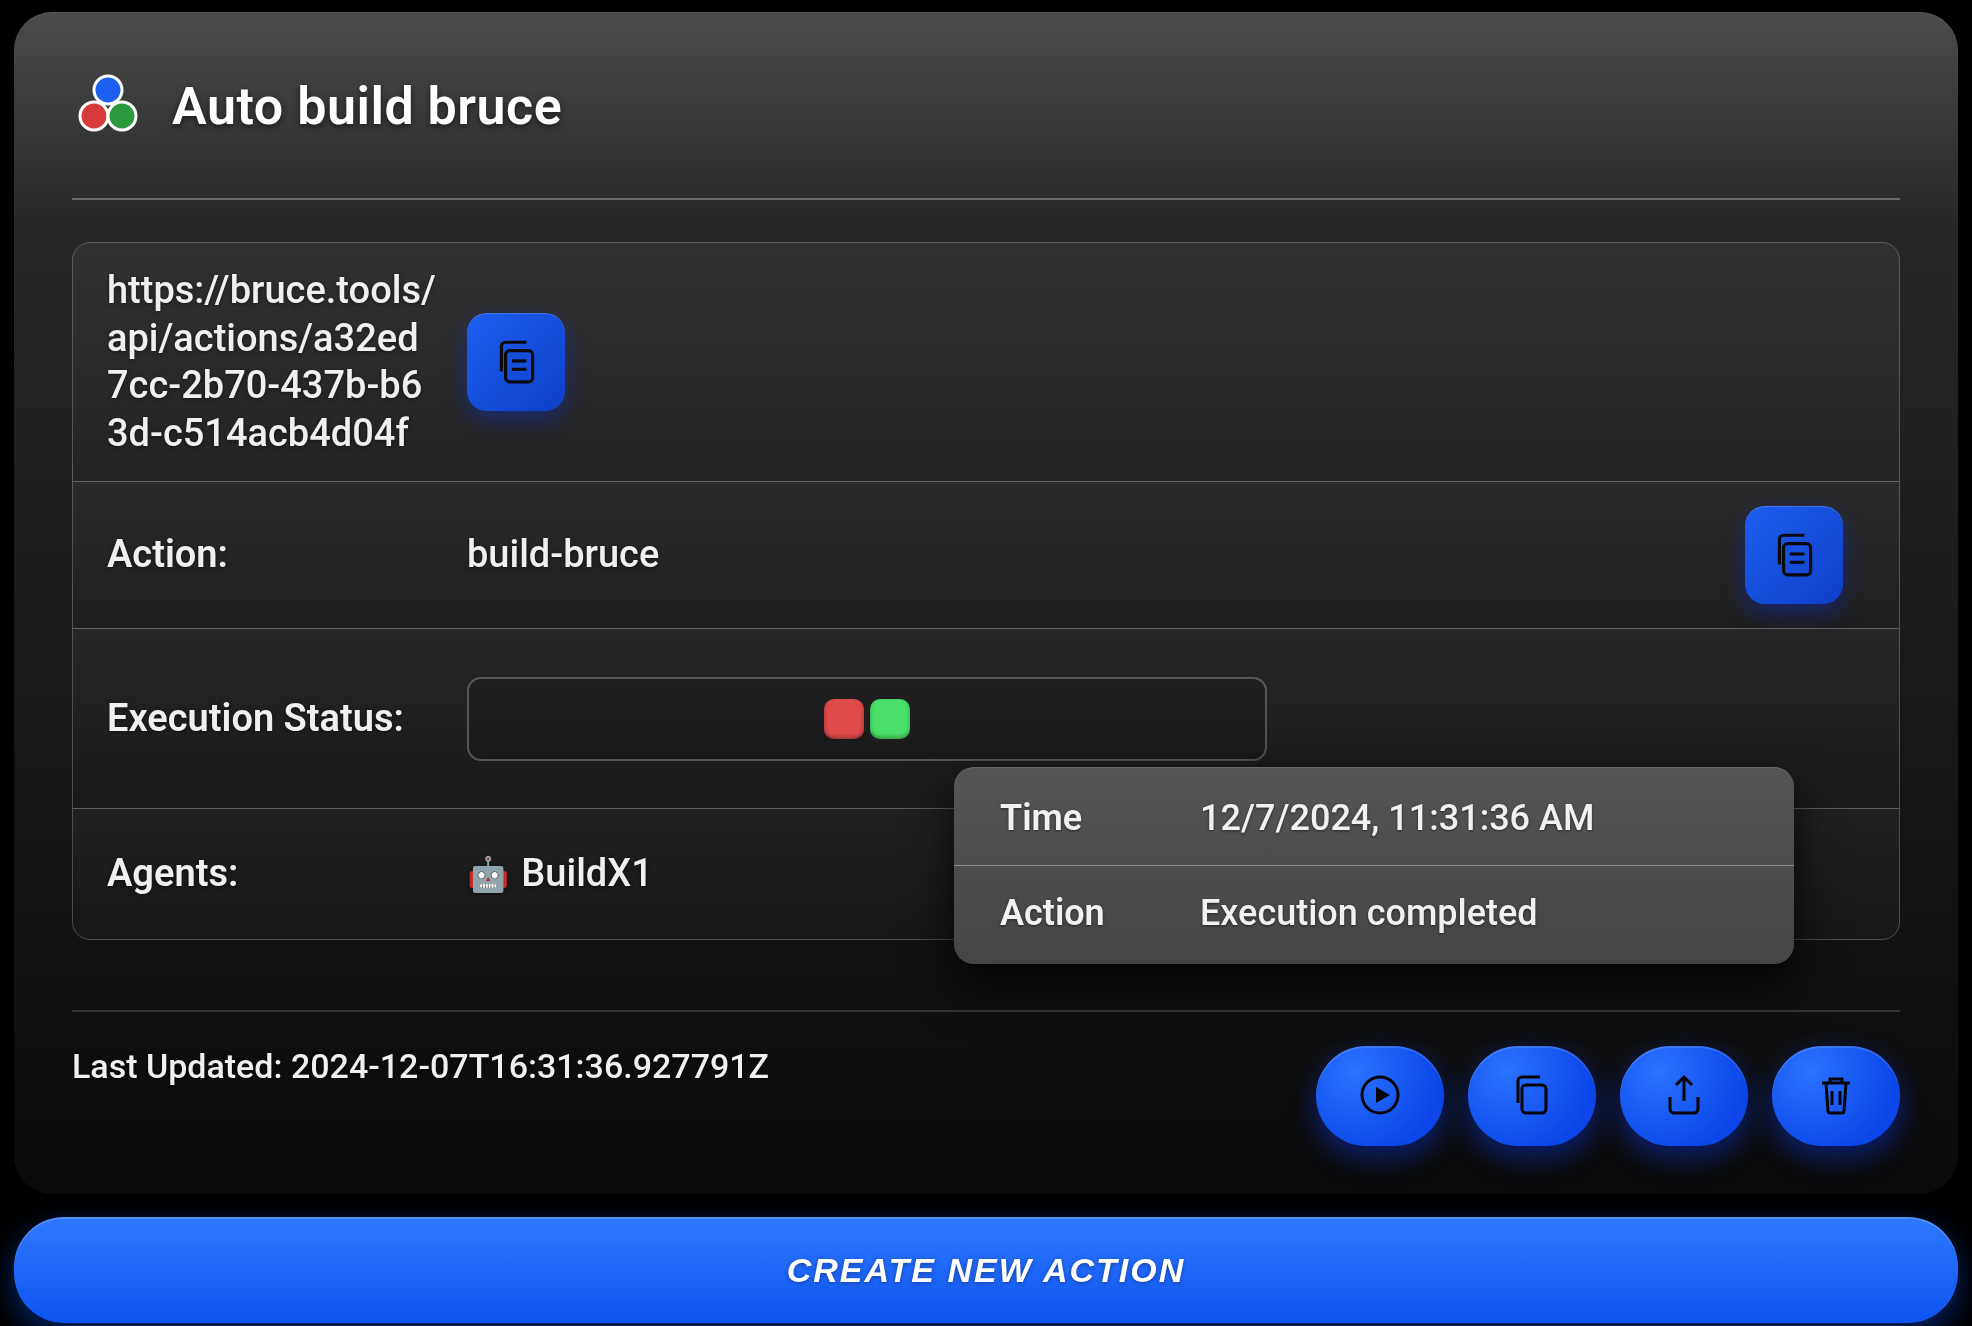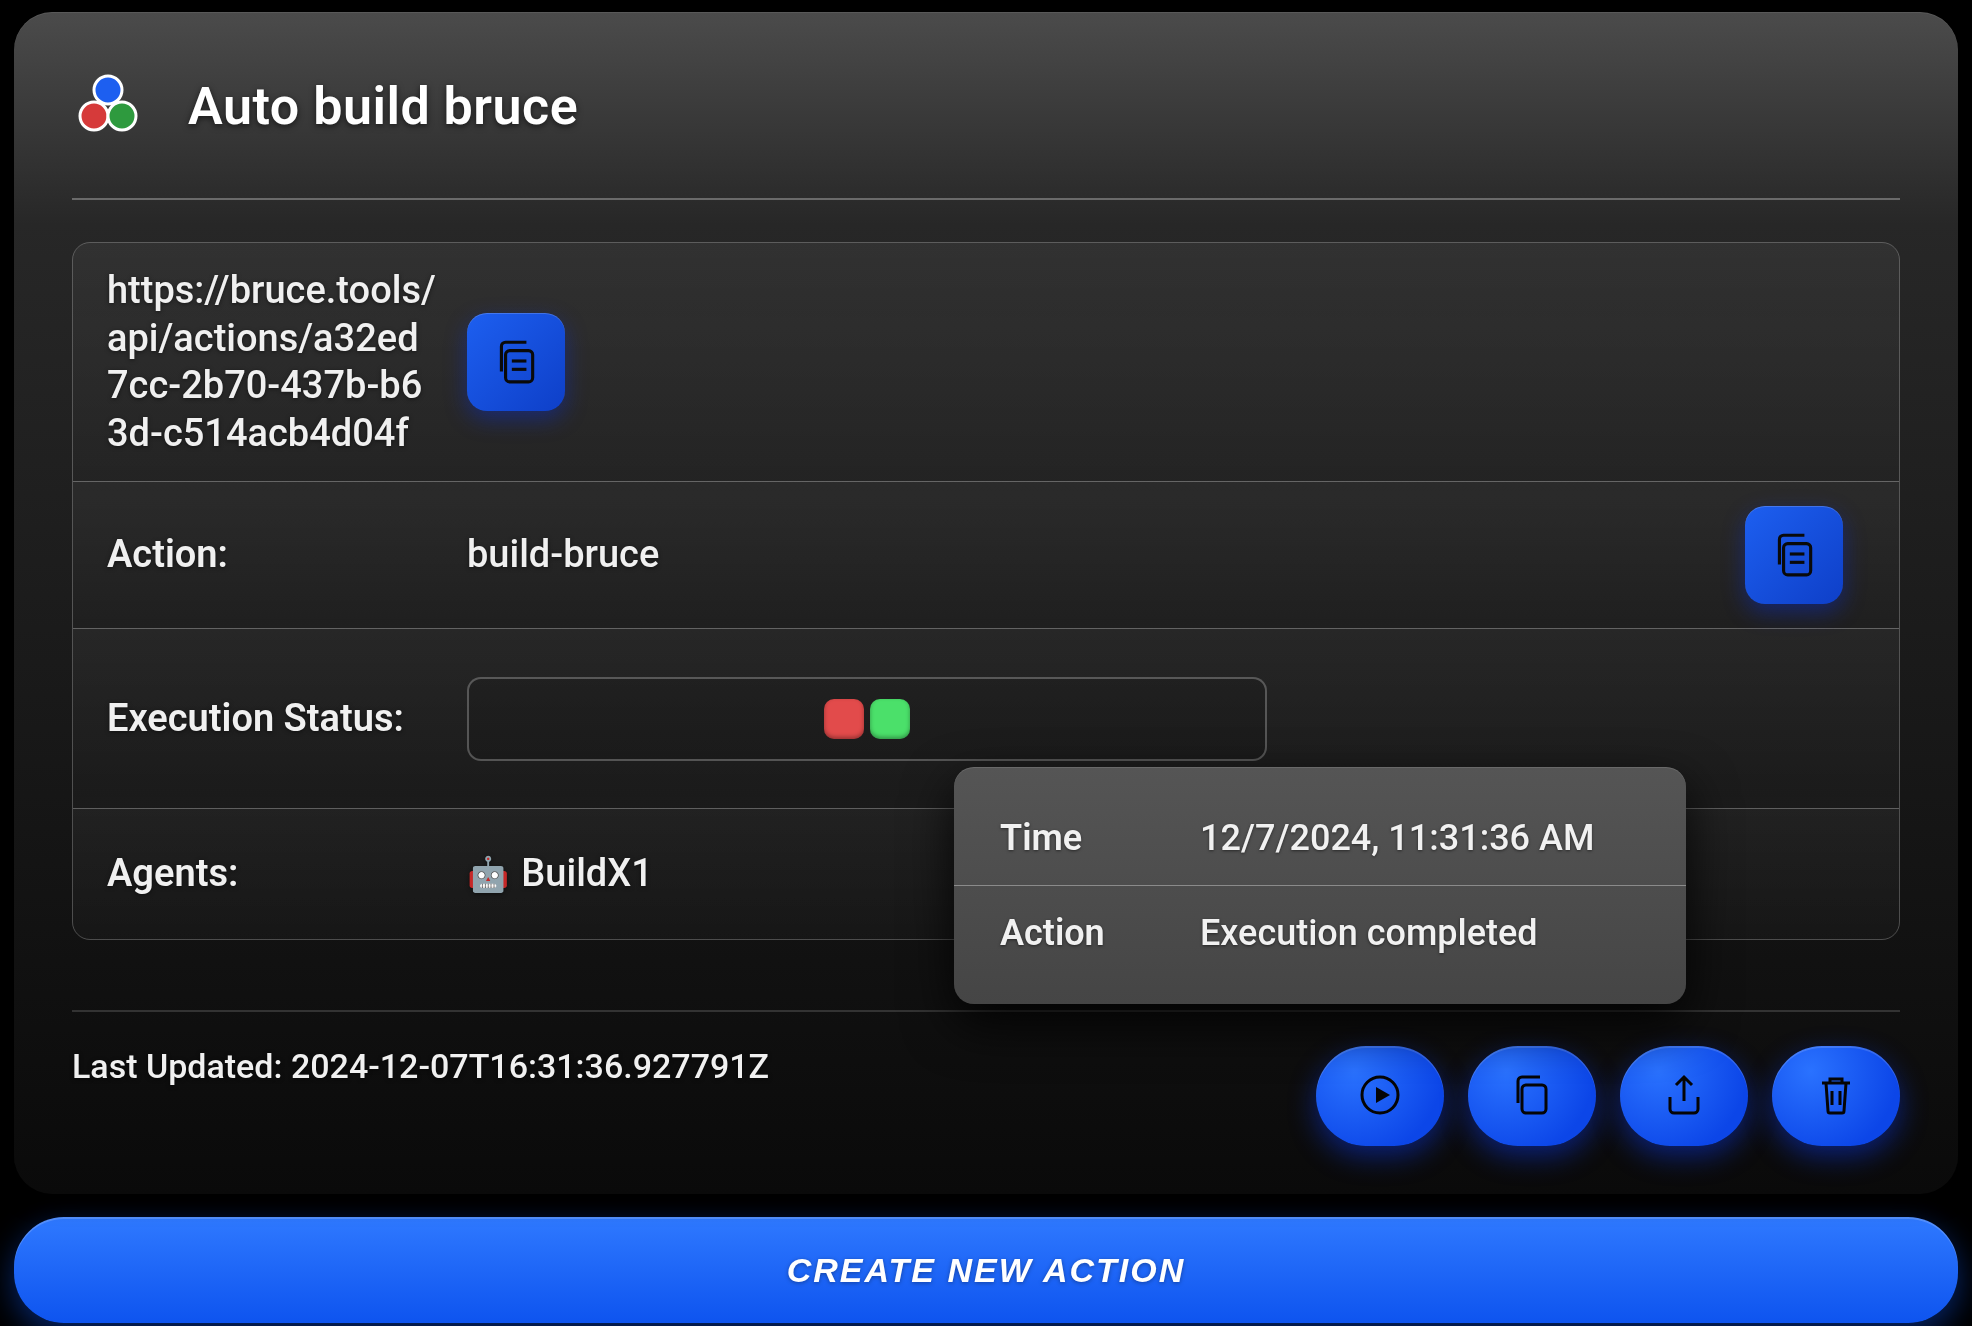--- a/index.html
+++ b/index.html
@@ -19,21 +19,21 @@
     width: 100%;
     border-radius: 38px;
     padding: 58px 58px 48px 58px;
     background: linear-gradient(to bottom, #4b4b4b 0%, #272727 18%, #1a1a1a 55%, #0a0a0a 100%);
     position: relative;
     box-shadow: 0 6px 22px rgba(0,0,0,.7), inset 0 1px 0 rgba(255,255,255,.08);
   }
   .card-header {
     display: flex;
     align-items: center;
-    gap: 44px;
+    gap: 28px;
     padding-bottom: 56px;
     border-bottom: 2px solid #6a6a6a;
     margin-bottom: 42px;
   }
   .card-header h1 {
     font-size: 52px;
     font-weight: 600;
     letter-spacing: .5px;
     text-shadow: 0 2px 6px rgba(0,0,0,.6);
   }
@@ -99,25 +99,25 @@
   .pill { width: 40px; height: 40px; border-radius: 10px; }
   .pill.red   { background: #e24b4b; box-shadow: inset 0 -2px 4px rgba(0,0,0,.35); }
   .pill.green { background: #4be06a; box-shadow: inset 0 -2px 4px rgba(0,0,0,.35); }
   
   .agent { display: flex; align-items: center; gap: 12px; font-size: 38px; font-weight: 500; }
   .agent .emoji { font-size: 34px; }
   
   .popover {
     position: absolute;
     left: 940px; top: 755px;
-    width: 732px;
+    width: 840px;
     background: linear-gradient(to bottom, #555 0%, #454545 100%);
     border-radius: 20px;
     box-shadow: 0 20px 50px rgba(0,0,0,.85), inset 0 1px 0 rgba(255,255,255,.12);
-    padding: 24px 0;
+    padding: 4px 0;
     z-index: 50;
   }
   .pop-row {
     display: grid;
     grid-template-columns: 200px 1fr;
     padding: 26px 46px;
     font-size: 36px;
     color: #f1f1f1;
     text-shadow: 0 1px 3px rgba(0,0,0,.5);
   }

